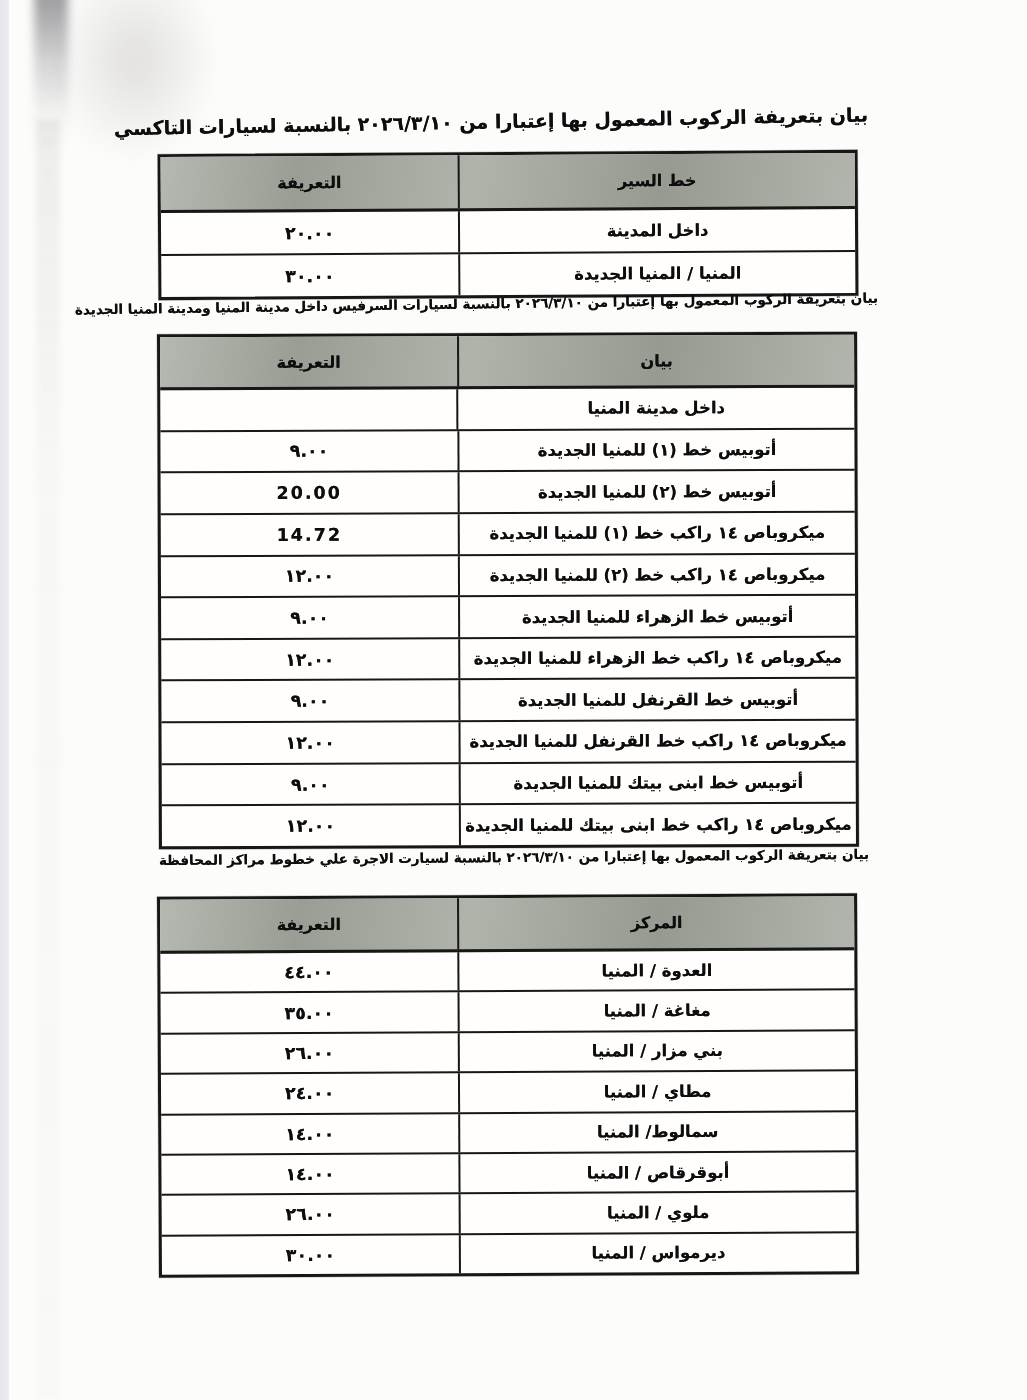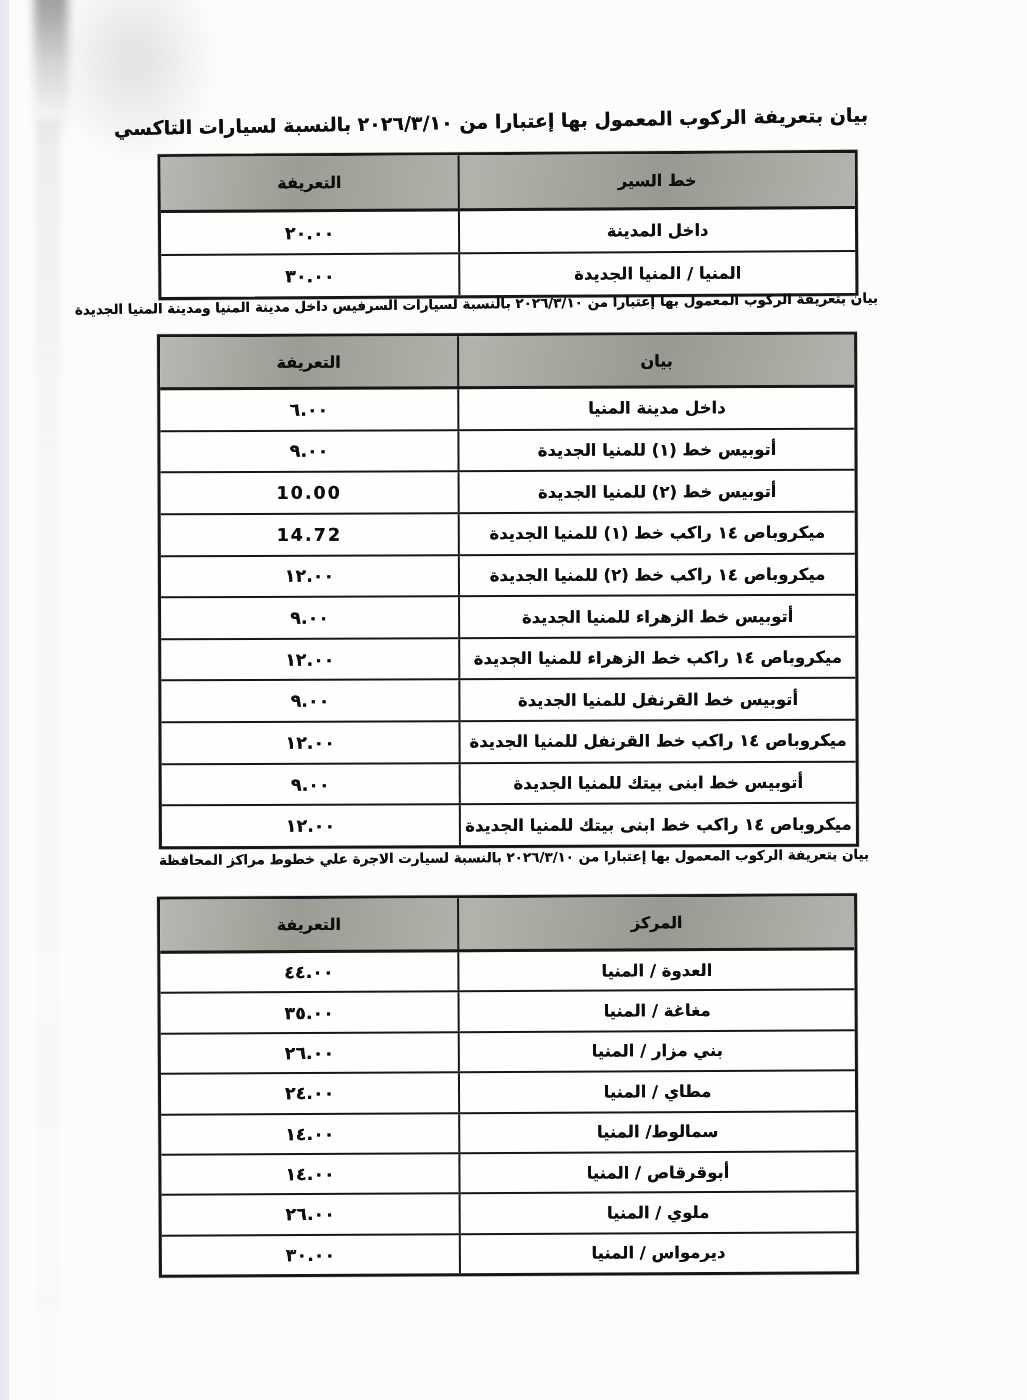--- a/index.html
+++ b/index.html
@@ -82,29 +82,28 @@
 
   <div class="title title-2">بيان بتعريفة الركوب المعمول بها إعتبارا من ٢٠٢٦/٣/١٠ بالنسبة لسيارات السرفيس داخل مدينة المنيا ومدينة المنيا الجديدة</div>
   <div class="ftable table-2">
     <div class="thead">
       <div class="cell desc">بيان</div>
       <div class="cell fare">التعريفة</div>
     </div>
     <div class="rows">
         <div class="trow">
           <div class="cell desc">داخل مدينة المنيا</div>
-          <div class="cell fare">٦.٠٠</div>
         </div>
         <div class="trow">
           <div class="cell desc">أتوبيس خط (١) للمنيا الجديدة</div>
           <div class="cell fare">٩.٠٠</div>
         </div>
         <div class="trow">
           <div class="cell desc">أتوبيس خط (٢) للمنيا الجديدة</div>
-          <div class="cell fare">10.00</div>
+          <div class="cell fare">20.00</div>
         </div>
         <div class="trow">
           <div class="cell desc">ميكروباص ١٤ راكب خط (١) للمنيا الجديدة</div>
           <div class="cell fare">14.72</div>
         </div>
         <div class="trow">
           <div class="cell desc">ميكروباص ١٤ راكب خط (٢) للمنيا الجديدة</div>
           <div class="cell fare">١٢.٠٠</div>
         </div>
         <div class="trow">

